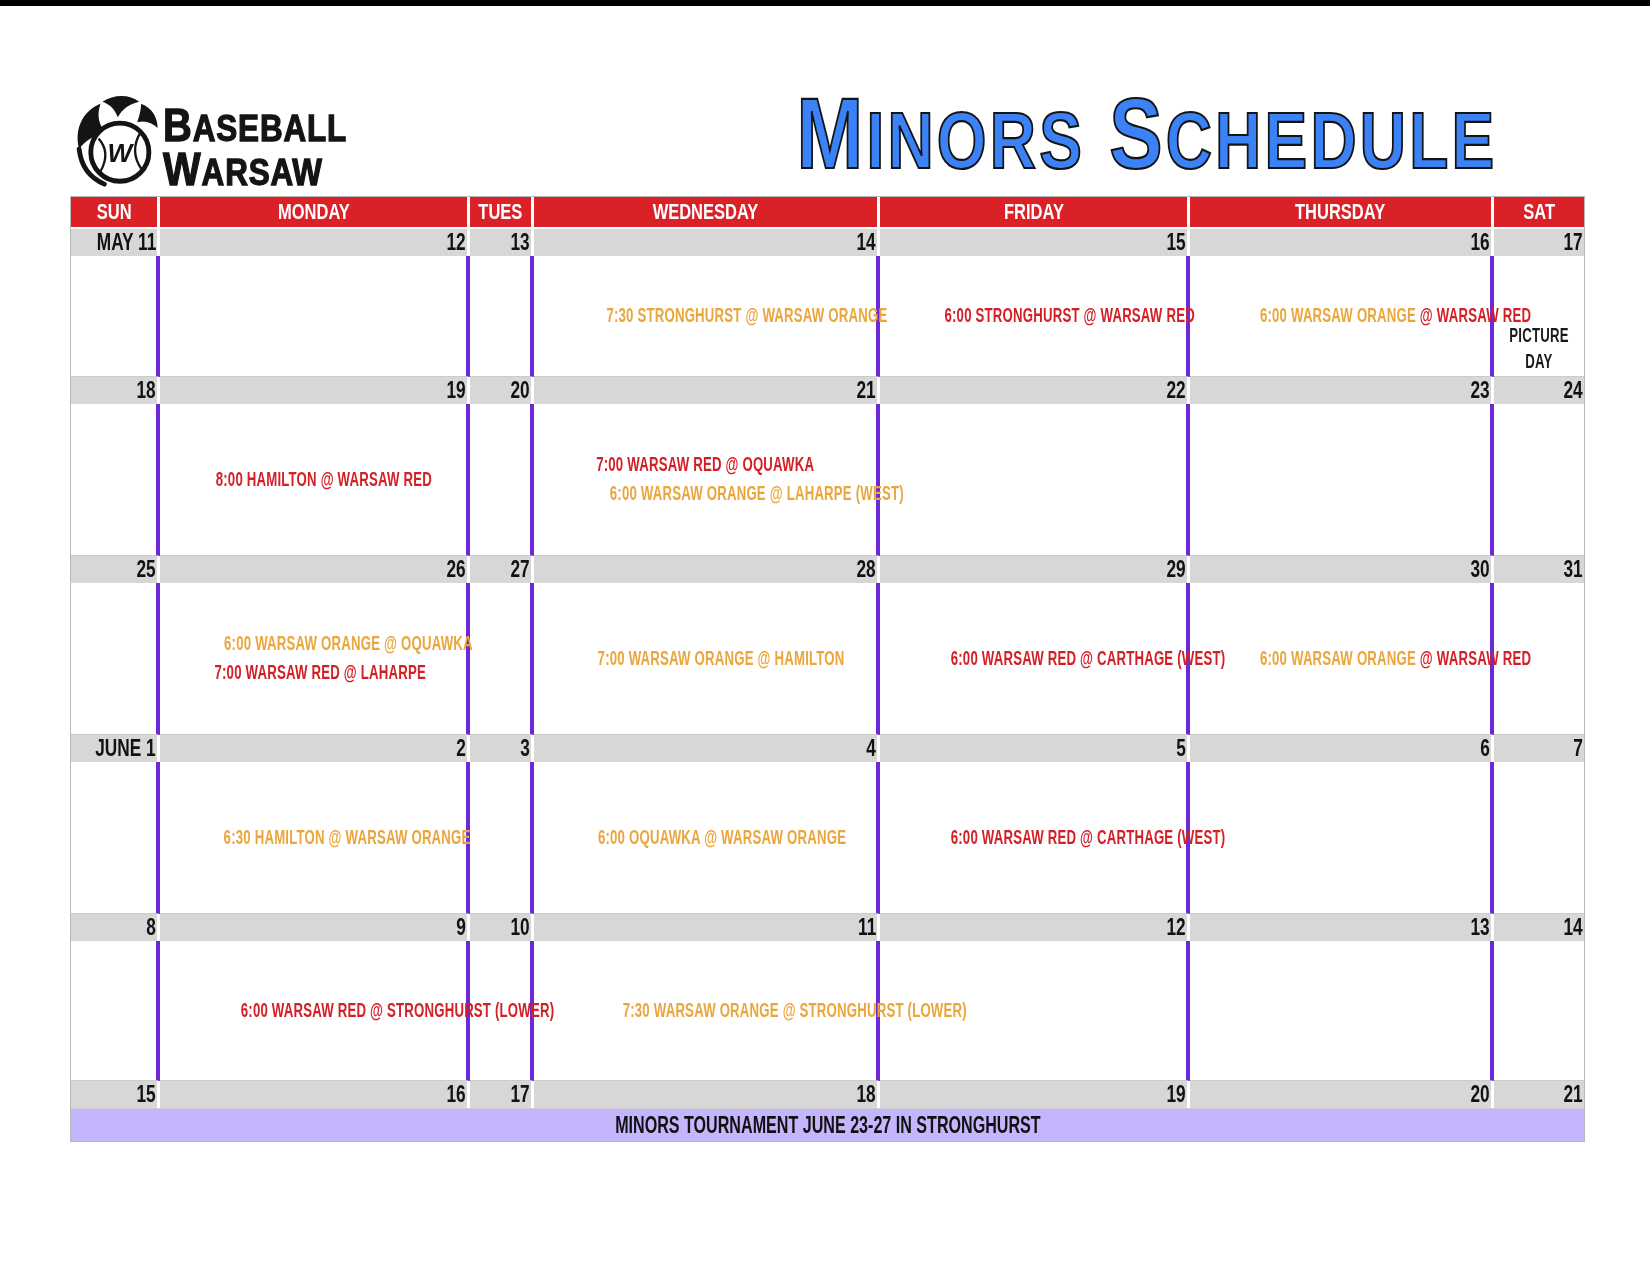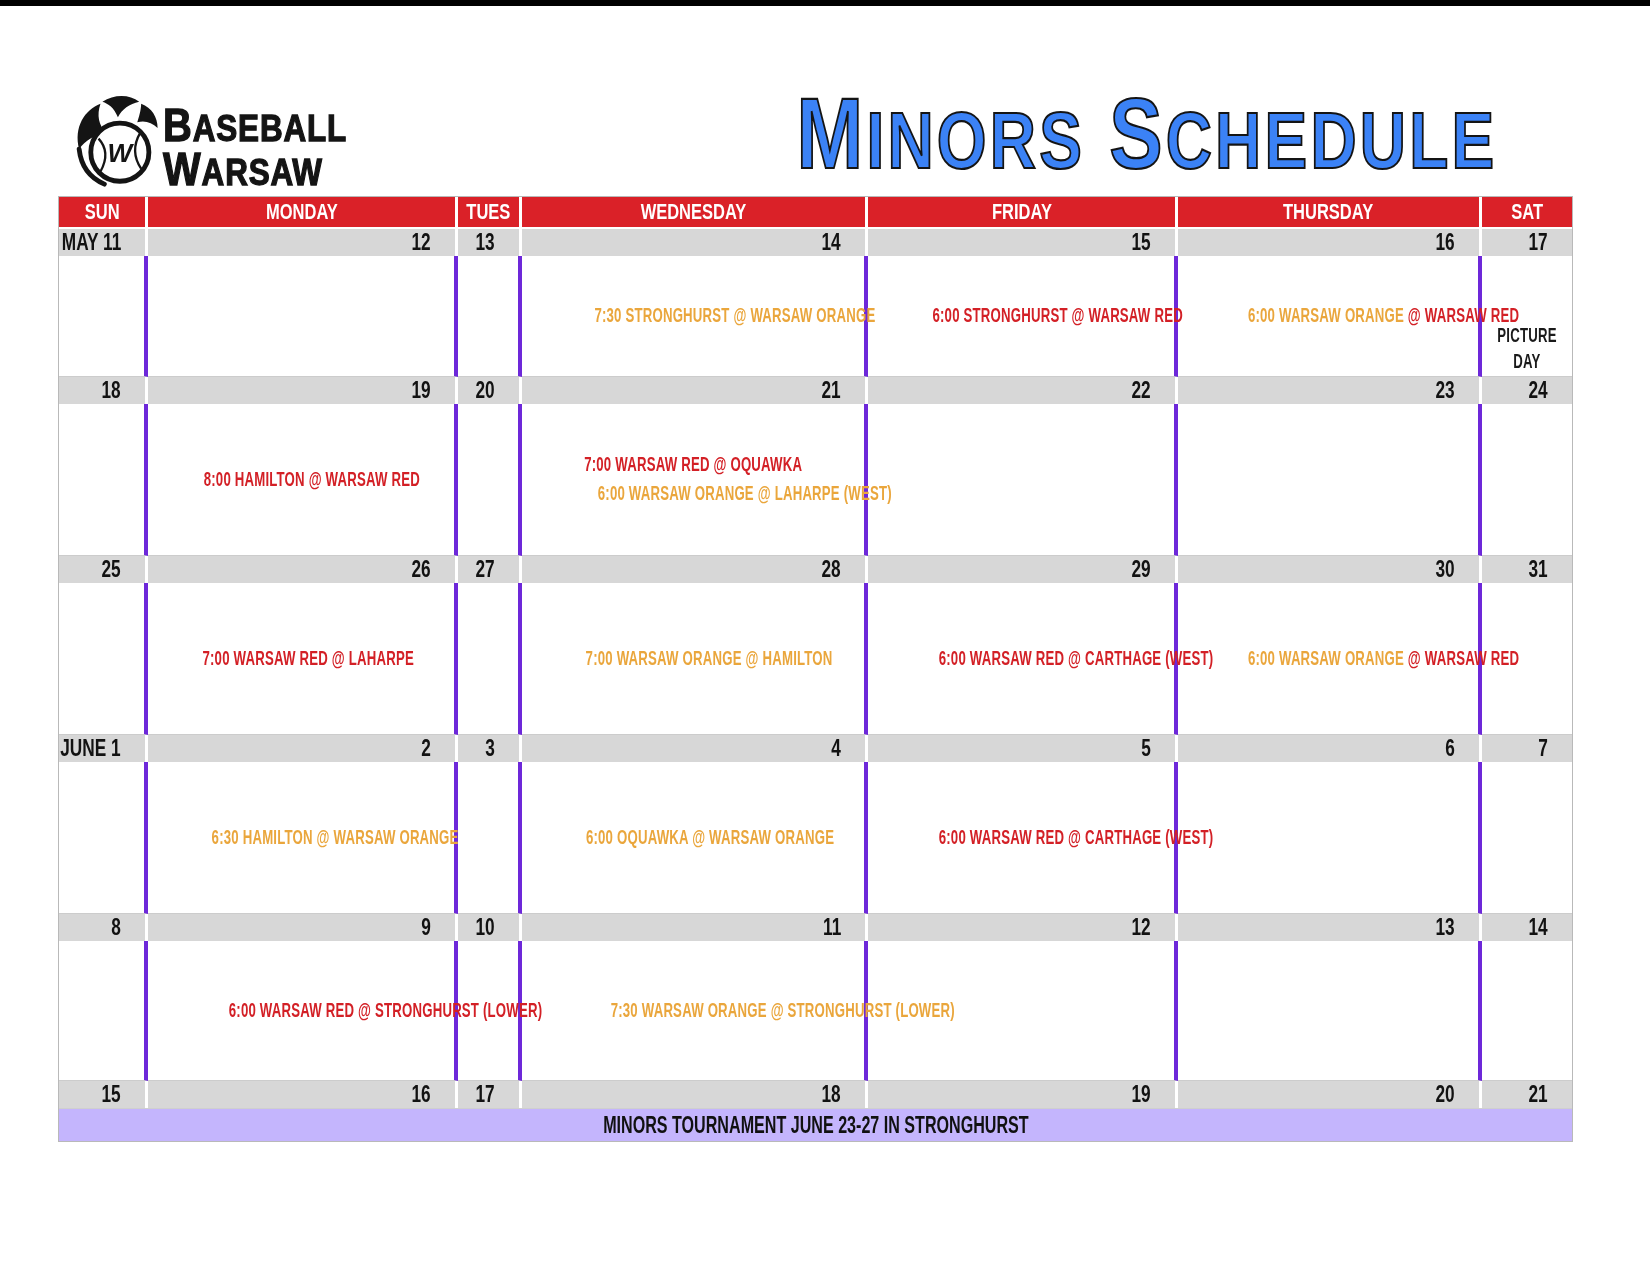--- a/index.html
+++ b/index.html
@@ -20,35 +20,35 @@
 
   .title-wrap{position:absolute;left:72px;top:83px;width:1513px;text-align:right;color:#3b82f6;}
   .title-cond{display:inline-block;transform:scaleX(0.80);transform-origin:center;white-space:pre;
               -webkit-text-stroke:2.2px #141414;letter-spacing:4px;font-weight:bold;line-height:1;}
   .t-init{font-size:100px;}
   .t-rest{font-size:80px;}
   .t-gap{display:inline-block;width:30px;}
 
   
   #cal{
-    position:absolute;left:58px;top:196px;width:1513px;
+    position:absolute;left:70px;top:196px;width:1513px;
     display:grid;
     grid-template-columns:89px 310px 64px 346px 310px 304px 90px;
     grid-template-rows:32px 27px 121px 27px 152px 27px 152px 27px 152px 27px 140px 27px 33px;
     border:1px solid #b9b9b9;
     background:#fff;
   }
   .cell{box-sizing:border-box;min-width:0;min-height:0;}
   .day{background:var(--header-red,#da2128);display:flex;align-items:center;justify-content:center;
        border-bottom:2px solid #fff;}
   .day.sep{border-right:3px solid #fff;}
   .day-text{color:#fff;font-weight:bold;font-size:22px;}
 
   .date{background:var(--date-gray,#d7d7d7);display:flex;align-items:center;justify-content:flex-end;
-        padding-right:24px;}
+        padding-right:1px;}
   .date.sep{border-right:3px solid #fff;}
   .date-text{font-weight:bold;font-size:23px;color:#121212;}
 
   .content{background:#fff;border-right:4px solid #6d28d9;border-bottom:1px solid #cccccc;
            display:flex;align-items:center;justify-content:center;}
   .content.last{border-right:none;align-items:flex-end;}
   .games{display:flex;flex-direction:column;gap:1px;text-align:center;width:100%;}
   .game-line{line-height:26px;}
   .game-text{font-weight:bold;font-size:20px;letter-spacing:0.3px;}
 
@@ -230,20 +230,21 @@
       <span class="cond date-text">30</span>
     </div>
     <div class="cell date">
       <span class="cond date-text">31</span>
     </div>
     <div class="cell content">
       <div class="games"></div>
     </div>
     <div class="cell content">
       <div class="games">
+        <div class="game-line"><span class="cond game-text"><span class="seg orange">6:00 WARSAW ORANGE @ OQUAWKA</span></span></div>
         <div class="game-line"><span class="cond game-text"><span class="seg red">7:00 WARSAW RED @ LAHARPE</span></span></div>
       </div>
     </div>
     <div class="cell content">
       <div class="games"></div>
     </div>
     <div class="cell content">
       <div class="games">
         <div class="game-line"><span class="cond game-text"><span class="seg orange">7:00 WARSAW ORANGE @ HAMILTON</span></span></div>
       </div>

